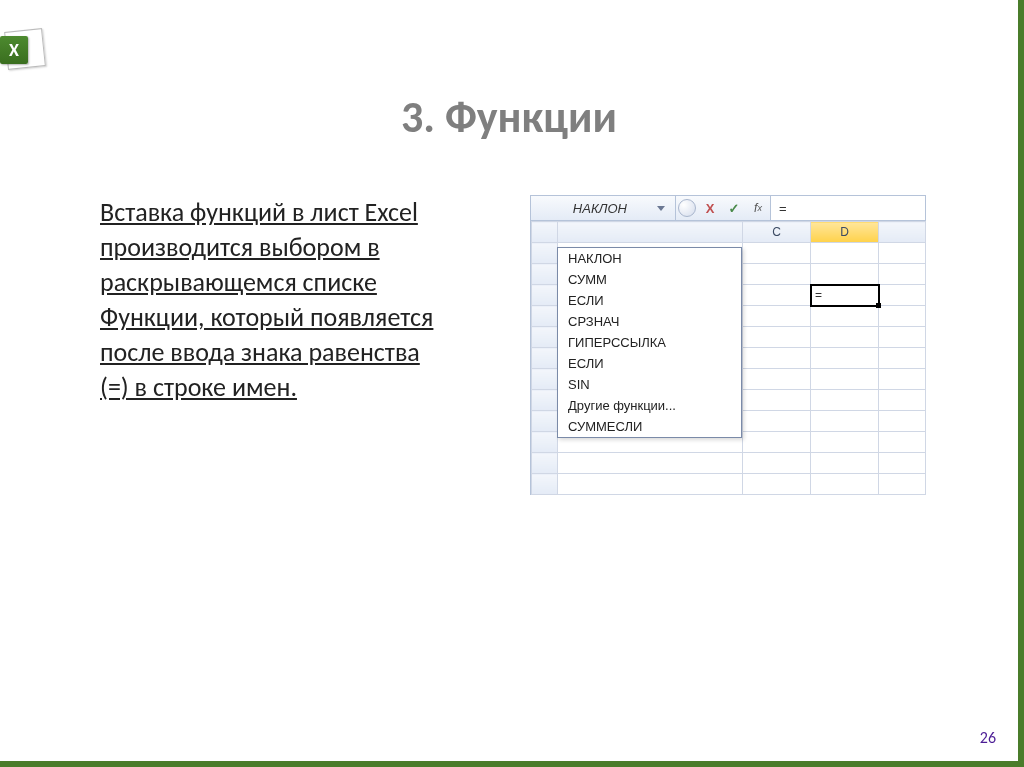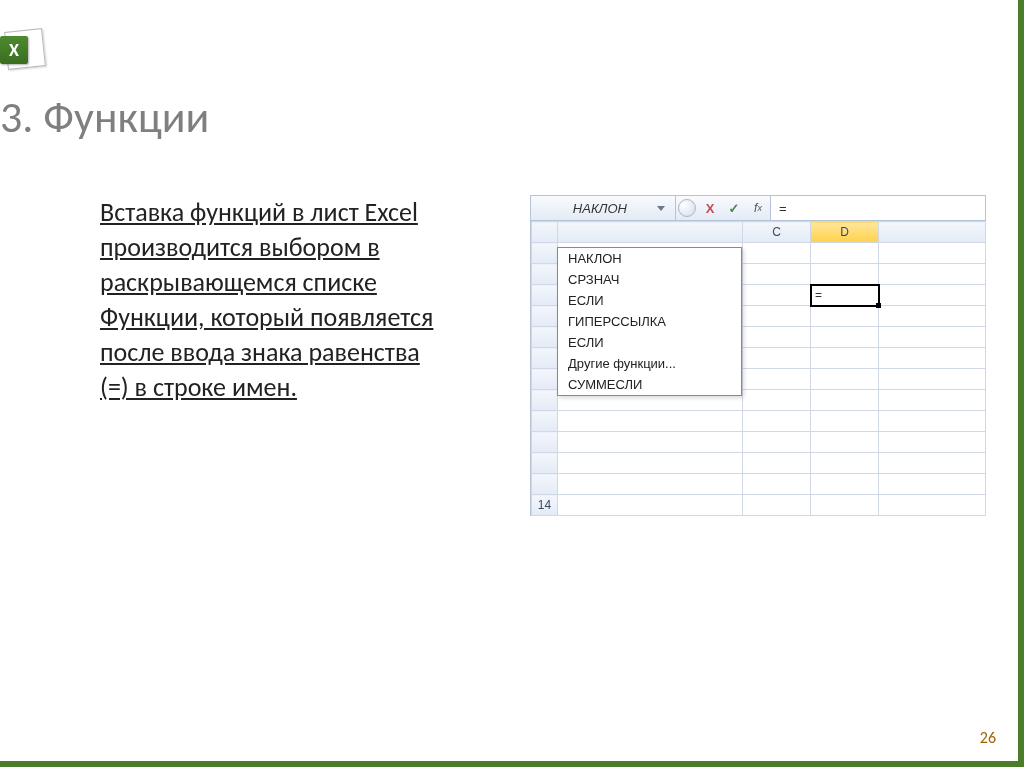--- a/index.html
+++ b/index.html
@@ -16,34 +16,34 @@
   }
   .logo .page { width: 38px; height: 38px; background: #fff; border: 1px solid #bbb; position: relative; transform: rotate(-6deg); box-shadow: 1px 1px 2px rgba(0,0,0,.2); }
   .logo .x {
     position: absolute; left: -6px; top: 6px; width: 28px; height: 28px;
     background: linear-gradient(#4d8a2f,#3a6e1f);
     color: #fff; font-weight: bold; font-size: 18px; text-align: center; line-height: 28px;
     border-radius: 2px; box-shadow: 1px 1px 2px rgba(0,0,0,.3);
   }
   .title {
     position: absolute; top: 90px; left: 0; width: 100%;
-    font-size: 44px; font-weight: normal; color: #7f7f7f;
+    text-align: center; font-size: 44px; font-weight: bold; color: #7f7f7f;
   }
   .body-text {
     position: absolute; top: 195px; left: 100px; width: 350px;
     font-size: 26px; color: #222; line-height: 1.35; text-decoration: underline;
   }
   .pagenum {
     position: absolute; right: 22px; bottom: 14px;
-    color: #a16207; font-size: 16px;
+    color: #4c1d95; font-size: 16px;
   }
 
   
   .excel {
-    position: absolute; top: 195px; left: 530px; width: 456px;
+    position: absolute; top: 195px; left: 530px; width: 396px;
     font-family: "Segoe UI", Tahoma, sans-serif; font-size: 13px; color: #333;
     background: #fff;
   }
   .fbar {
     height: 26px; background: linear-gradient(#f8fafd,#e4ebf6);
     border: 1px solid #b5c3d9; display: flex; align-items: stretch;
   }
   .namebox {
     width: 145px; border-right: 1px solid #b5c3d9; display: flex; align-items: center;
     padding: 0 10px; font-style: italic; justify-content: flex-end; gap: 30px;
@@ -126,24 +126,26 @@
       <div class="fbbtn fx">f<sub>x</sub></div>
       <div class="fval">
         <span>=</span>
       </div>
     </div>
 
     <div class="gridwrap">
 
       <div class="funclist">
         <div class="item">НАКЛОН</div>
+        <div class="item">СУММ</div>
+        <div class="item">ЕСЛИ</div>
         <div class="item">СРЗНАЧ</div>
-        <div class="item">ЕСЛИ</div>
         <div class="item">ГИПЕРССЫЛКА</div>
         <div class="item">ЕСЛИ</div>
+        <div class="item">SIN</div>
         <div class="item">Другие функции...</div>
         <div class="item">СУММЕСЛИ</div>
       </div>
 
       <table class="grid">
         <colgroup>
           <col style="width:26px">
           <col style="width:185px">
           <col style="width:68px">
           <col style="width:68px">
@@ -234,26 +236,19 @@
               <td></td>
               <td></td>
             </tr>
         <tr>
               <td class="rowh"></td>
               <td></td>
               <td></td>
               <td></td>
               <td></td>
             </tr>
-        <tr>
-              <td class="rowh">14</td>
-              <td></td>
-              <td></td>
-              <td></td>
-              <td></td>
-            </tr>
       </tbody>
         </table>
     </div>
   </div>
 
   <div class="pagenum">26</div>
 </div>
 
 </body></html>

